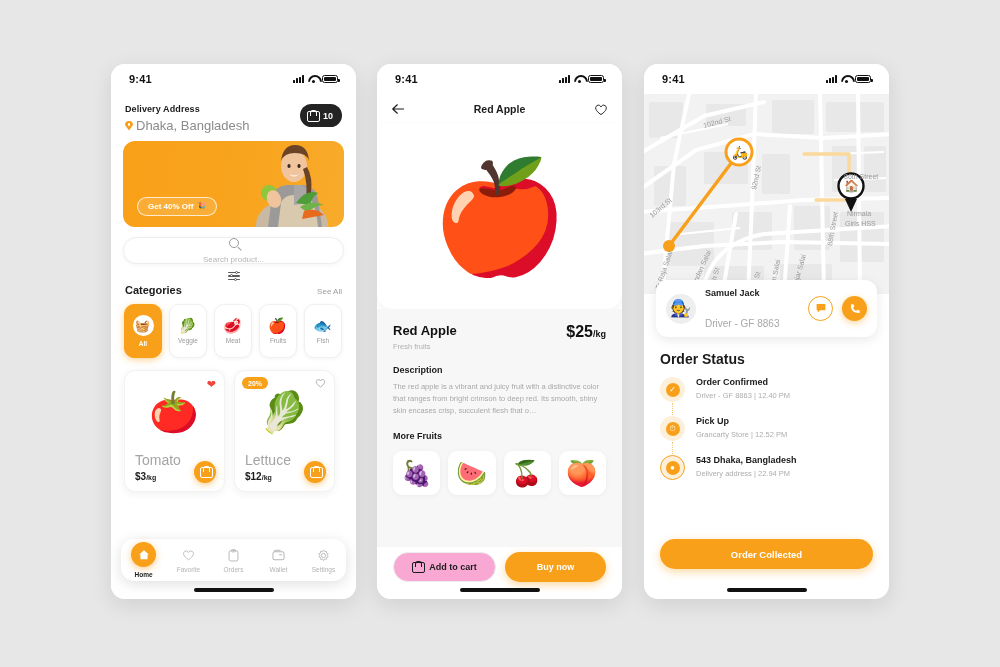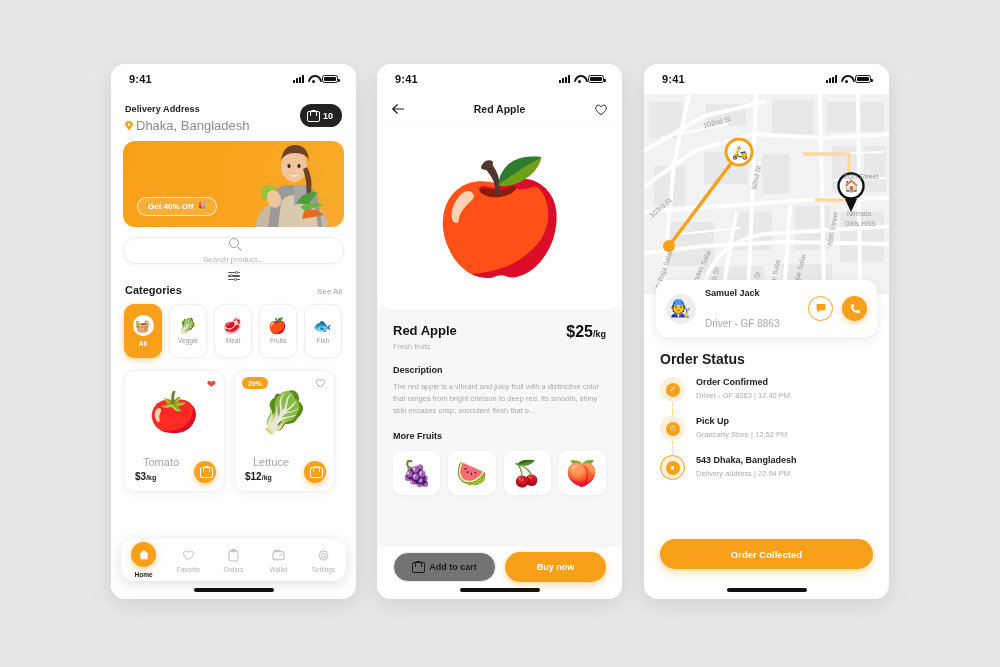--- a/index.html
+++ b/index.html
@@ -156,21 +156,21 @@
   }
   .pcard-img { height: 82px; display:flex;align-items:center;justify-content:center;font-size:40px;}
   .heart-fill { position:absolute; right:8px; top:7px; font-size:11px; color:#f0453a;}
   .heart-out {
     position:absolute; right:8px; top:7px; width:11px;height:10px;
   }
   .badge-off {
     position:absolute; left:7px; top:6px; background:#f9a01b; color:#fff;
     font-size:7px; font-weight:bold; border-radius:9px; padding:2.5px 6px;
   }
-  .pname { position:absolute; left:18px; bottom:23px; font-size:11px; color:#a4a4a4;}
+  .pname { position:absolute; left:10px; bottom:23px; font-size:14px; color:#a4a4a4;}
   .pprice { position:absolute; left:10px; bottom:9px; font-size:10px; font-weight:bold; color:#1b1b1b;}
   .pprice span { font-size:7px; font-weight:600;}
   .padd {
     position:absolute; right:8px; bottom:8px; width:22px;height:22px;
     border-radius:50%; background:#f9a01b; display:flex;align-items:center;justify-content:center;
     color:#fff; box-shadow:0 2px 6px rgba(249,160,27,.5);
   }
 
   .tabbar {
     position:absolute; left:10px; right:10px; bottom: 18px; height: 42px;
@@ -209,21 +209,21 @@
     width:52px;height:44px;background:#fff;border-radius:9px;
     display:flex;align-items:center;justify-content:center;font-size:25px;
     box-shadow:0 1px 5px rgba(0,0,0,.05);
   }
   .dt-actions {
     position:absolute; left:0; right:0; bottom:0; height:52px; background:#fff;
     display:flex; align-items:center; gap:9px; padding: 0 16px; padding-bottom:12px;
     border-radius: 14px 14px 0 0;
   }
   .btn-cart {
-    flex:1; height:30px; border:1px solid #ececec; border-radius:15px; background:#737373;
+    flex:1; height:30px; border:1px solid #ececec; border-radius:15px; background:#f9a8d4;
     display:flex;align-items:center;justify-content:center;gap:6px;
     font-size:9px; font-weight:bold; color:#1b1b1b;
   }
   .btn-buy {
     flex:1; height:30px; border-radius:15px; background:#f9a01b;
     display:flex;align-items:center;justify-content:center;
     font-size:9px; font-weight:bold; color:#fff;
     box-shadow:0 3px 9px rgba(249,160,27,.4);
   }
 

